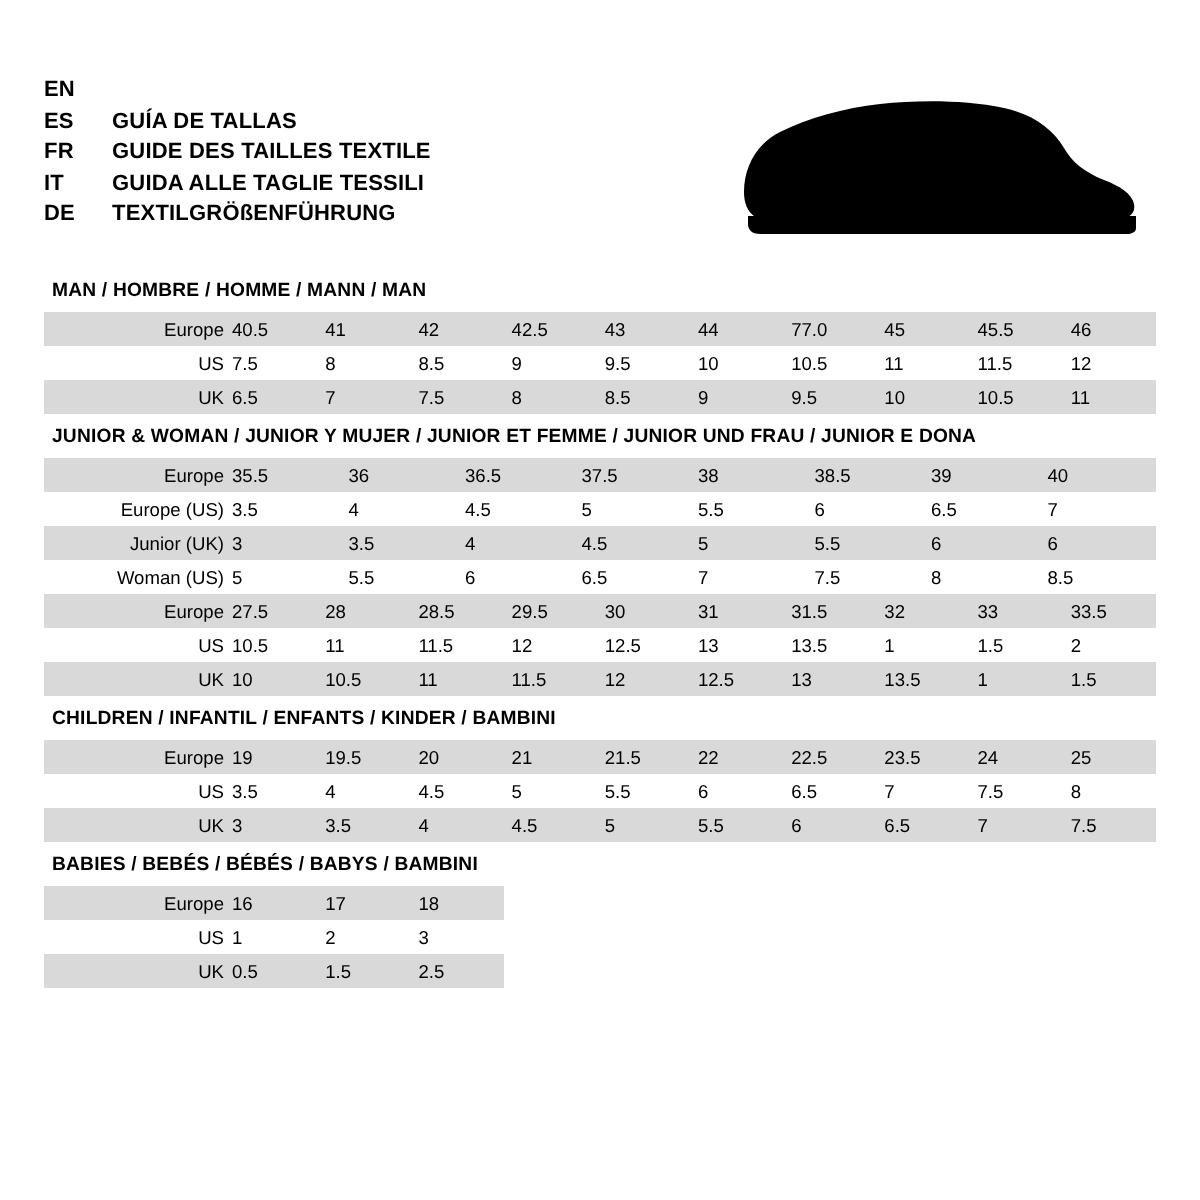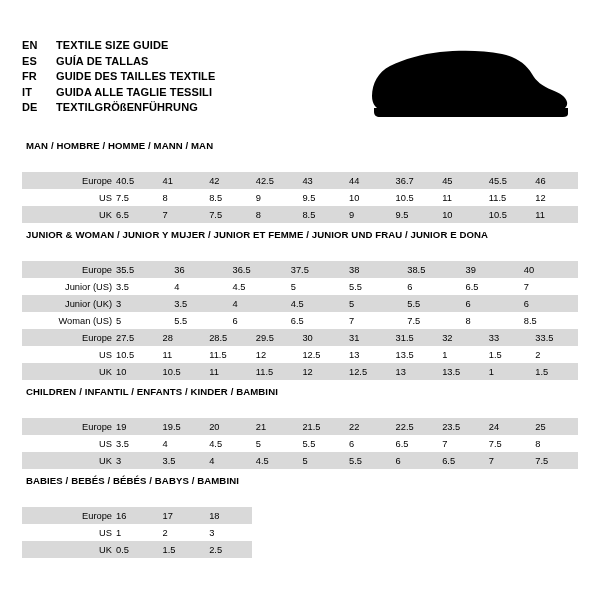--- a/index.html
+++ b/index.html
@@ -65,21 +65,21 @@
   }
 
   
   .block {
     margin-top: 0;
   }
   .block-title {
     font-size: 9.6px;
     font-weight: bold;
     letter-spacing: 0.1px;
-    padding: 6px 0 21px 4px;
+    padding: 6px 0 5px 4px;
   }
   table {
     border-collapse: collapse;
     width: 100%;
     table-layout: fixed;
   }
   td {
     font-size: 9.3px;
     height: 17px;
     padding: 0 0 0 4px;
@@ -98,21 +98,20 @@
 </style>
 </head>
 <body>
 
 <div class="page">
 
   <div class="header">
     <div class="lang-list">
       <div class="lang-row">
         <span class="lang-code">EN</span>
-        <span class="lang-text">TEXTILE SIZE GUIDE</span>
       </div>
       <div class="lang-row">
         <span class="lang-code">ES</span>
         <span class="lang-text">GUÍA DE TALLAS</span>
       </div>
       <div class="lang-row">
         <span class="lang-code">FR</span>
         <span class="lang-text">GUIDE DES TAILLES TEXTILE</span>
       </div>
       <div class="lang-row">
@@ -142,21 +141,21 @@
     <table>
       <tbody>
           <tr class="shaded">
         <td class="c0 rowlabel">Europe</td>
         <td class="val">40.5</td>
         <td class="val">41</td>
         <td class="val">42</td>
         <td class="val">42.5</td>
         <td class="val">43</td>
         <td class="val">44</td>
-        <td class="val">36.7</td>
+        <td class="val">77.0</td>
         <td class="val">45</td>
         <td class="val">45.5</td>
         <td class="val">46</td>
       </tr>
       <tr class="plain">
         <td class="c0 rowlabel">US</td>
         <td class="val">7.5</td>
         <td class="val">8</td>
         <td class="val">8.5</td>
         <td class="val">9</td>
@@ -193,21 +192,21 @@
         <td class="val">35.5</td>
         <td class="val">36</td>
         <td class="val">36.5</td>
         <td class="val">37.5</td>
         <td class="val">38</td>
         <td class="val">38.5</td>
         <td class="val">39</td>
         <td class="val">40</td>
       </tr>
       <tr class="plain">
-        <td class="c0 rowlabel">Junior (US)</td>
+        <td class="c0 rowlabel">Europe (US)</td>
         <td class="val">3.5</td>
         <td class="val">4</td>
         <td class="val">4.5</td>
         <td class="val">5</td>
         <td class="val">5.5</td>
         <td class="val">6</td>
         <td class="val">6.5</td>
         <td class="val">7</td>
       </tr>
       <tr class="shaded">

